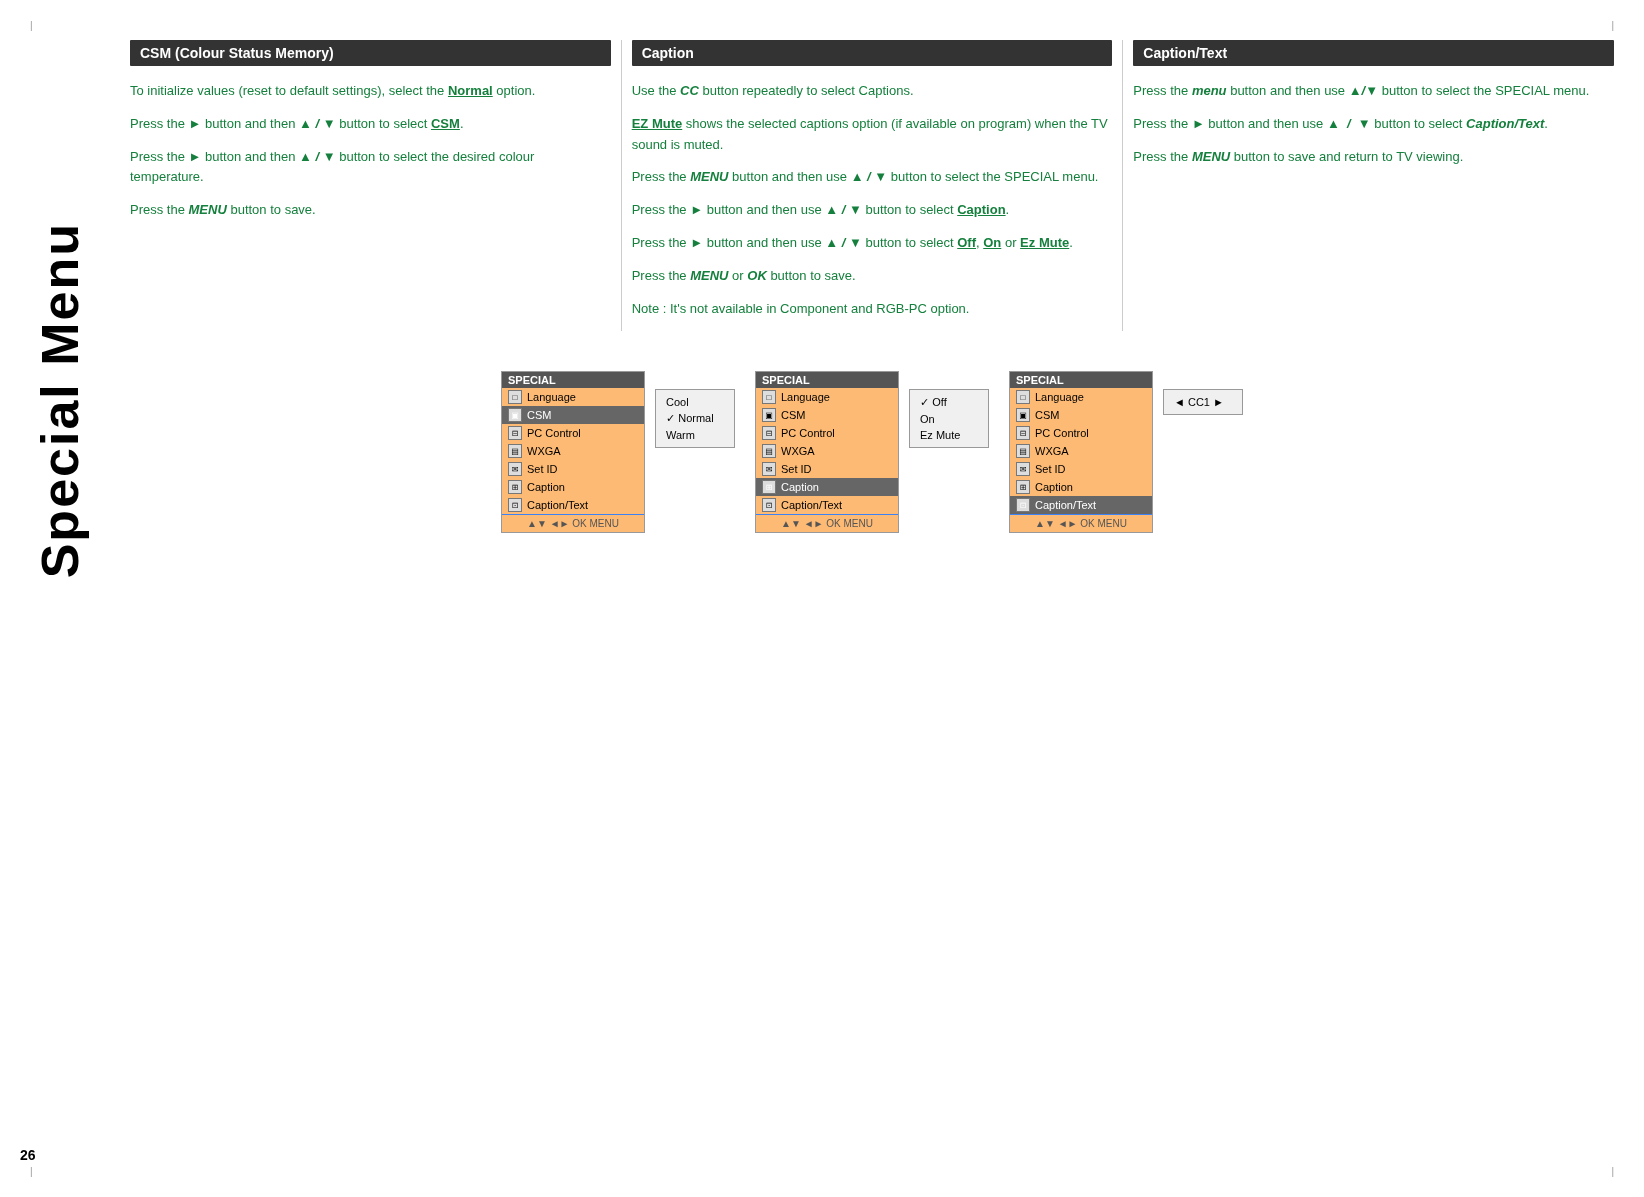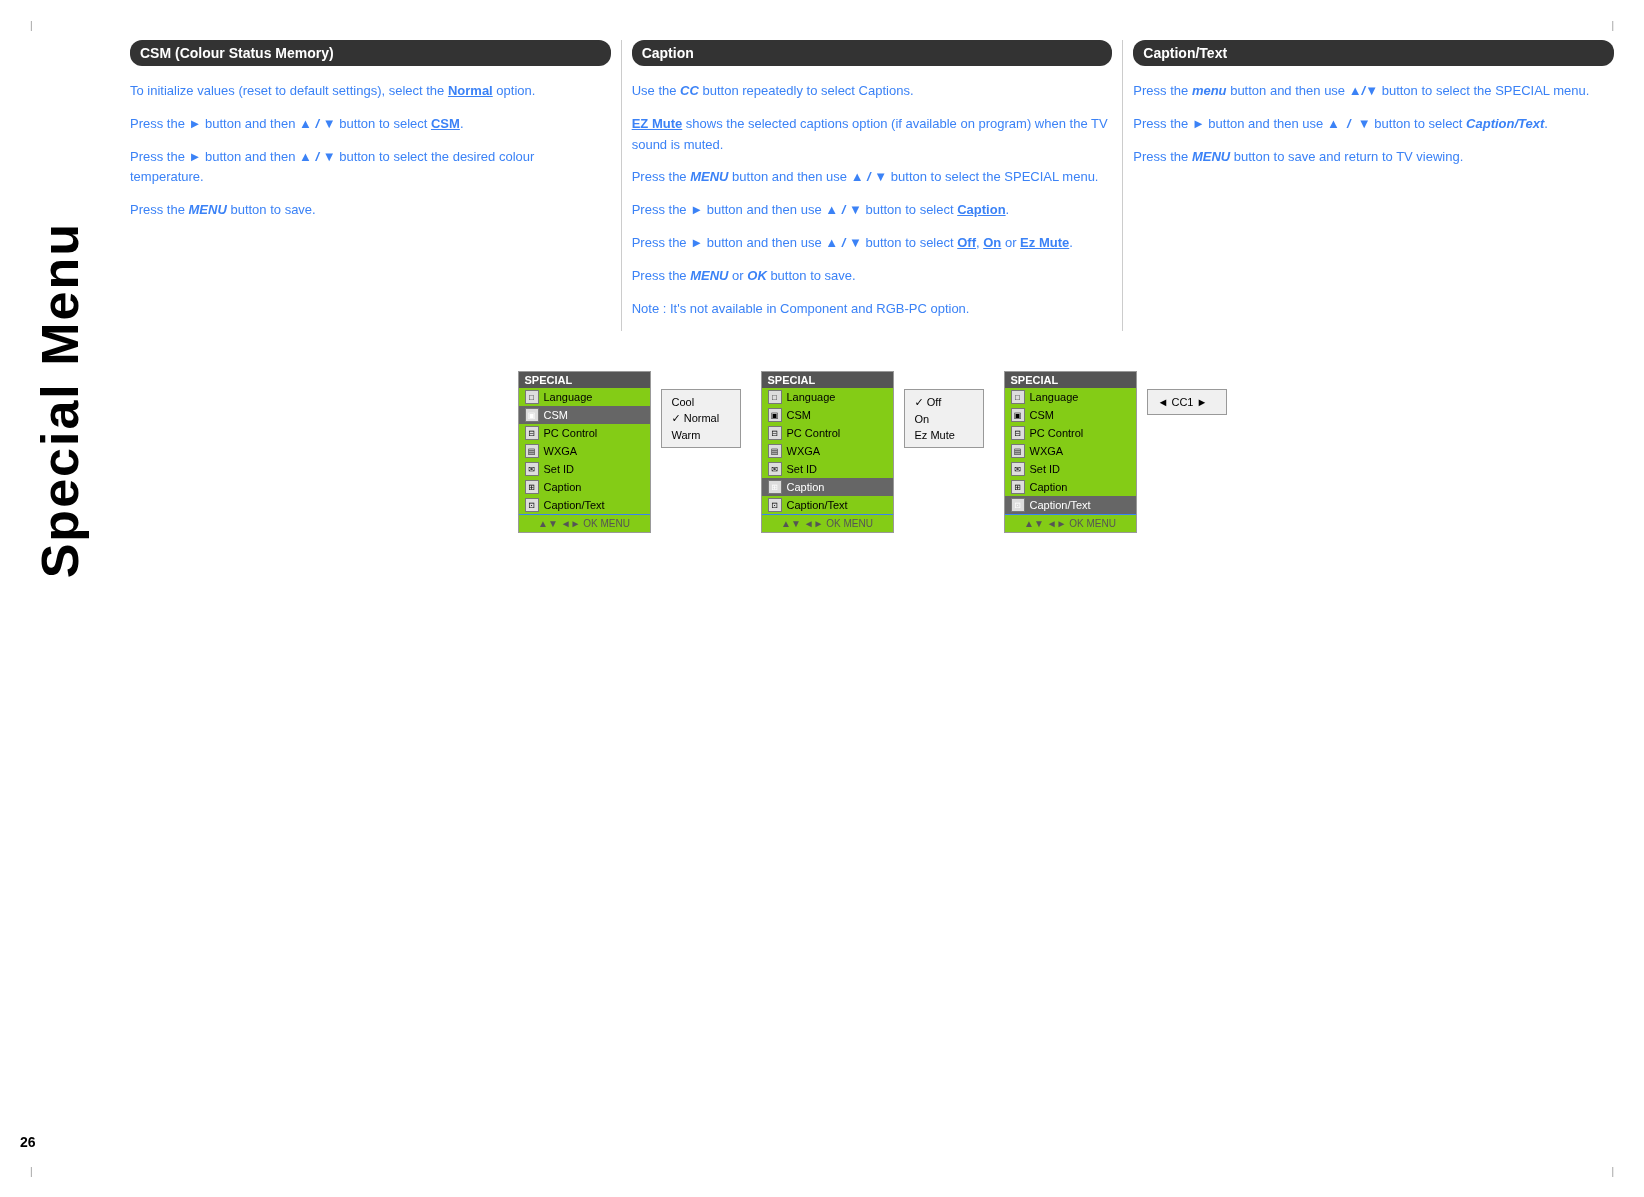--- a/index.html
+++ b/index.html
@@ -60,40 +60,40 @@
       border-right: none;
     }
 
     .section-header {
       background: #333;
       color: #fff;
       font-weight: bold;
       font-size: 14px;
       padding: 5px 10px;
       margin-bottom: 15px;
-      border-radius: 12px;
+      border-radius: 1px;
     }
 
     .section-text {
       font-size: 13px;
       line-height: 1.6;
-      color: #3b82f6;
+      color: #15803d;
     }
 
     .section-text p {
       margin-bottom: 12px;
     }
 
     .bold { font-weight: bold; font-style: italic; }
     .underline-bold { font-weight: bold; text-decoration: underline; }
 
     
     .page-number {
       position: absolute;
-      bottom: 47px;
+      bottom: 34px;
       left: 20px;
       font-size: 14px;
       font-weight: bold;
     }
 
     
     .corner-mark {
       position: absolute;
       font-size: 10px;
       color: #999;
@@ -114,22 +114,22 @@
     }
 
     .mockup-container {
       display: flex;
       gap: 10px;
       align-items: flex-start;
     }
 
     .mockup-panel {
       border: 1px solid #999;
-      width: 133px;
-      background: #84cc16;
+      width: 144px;
+      background: #fdba74;
       font-size: 11px;
     }
 
     .mockup-header {
       background: #555;
       color: #fff;
       padding: 2px 6px;
       font-size: 11px;
       font-weight: bold;
     }

